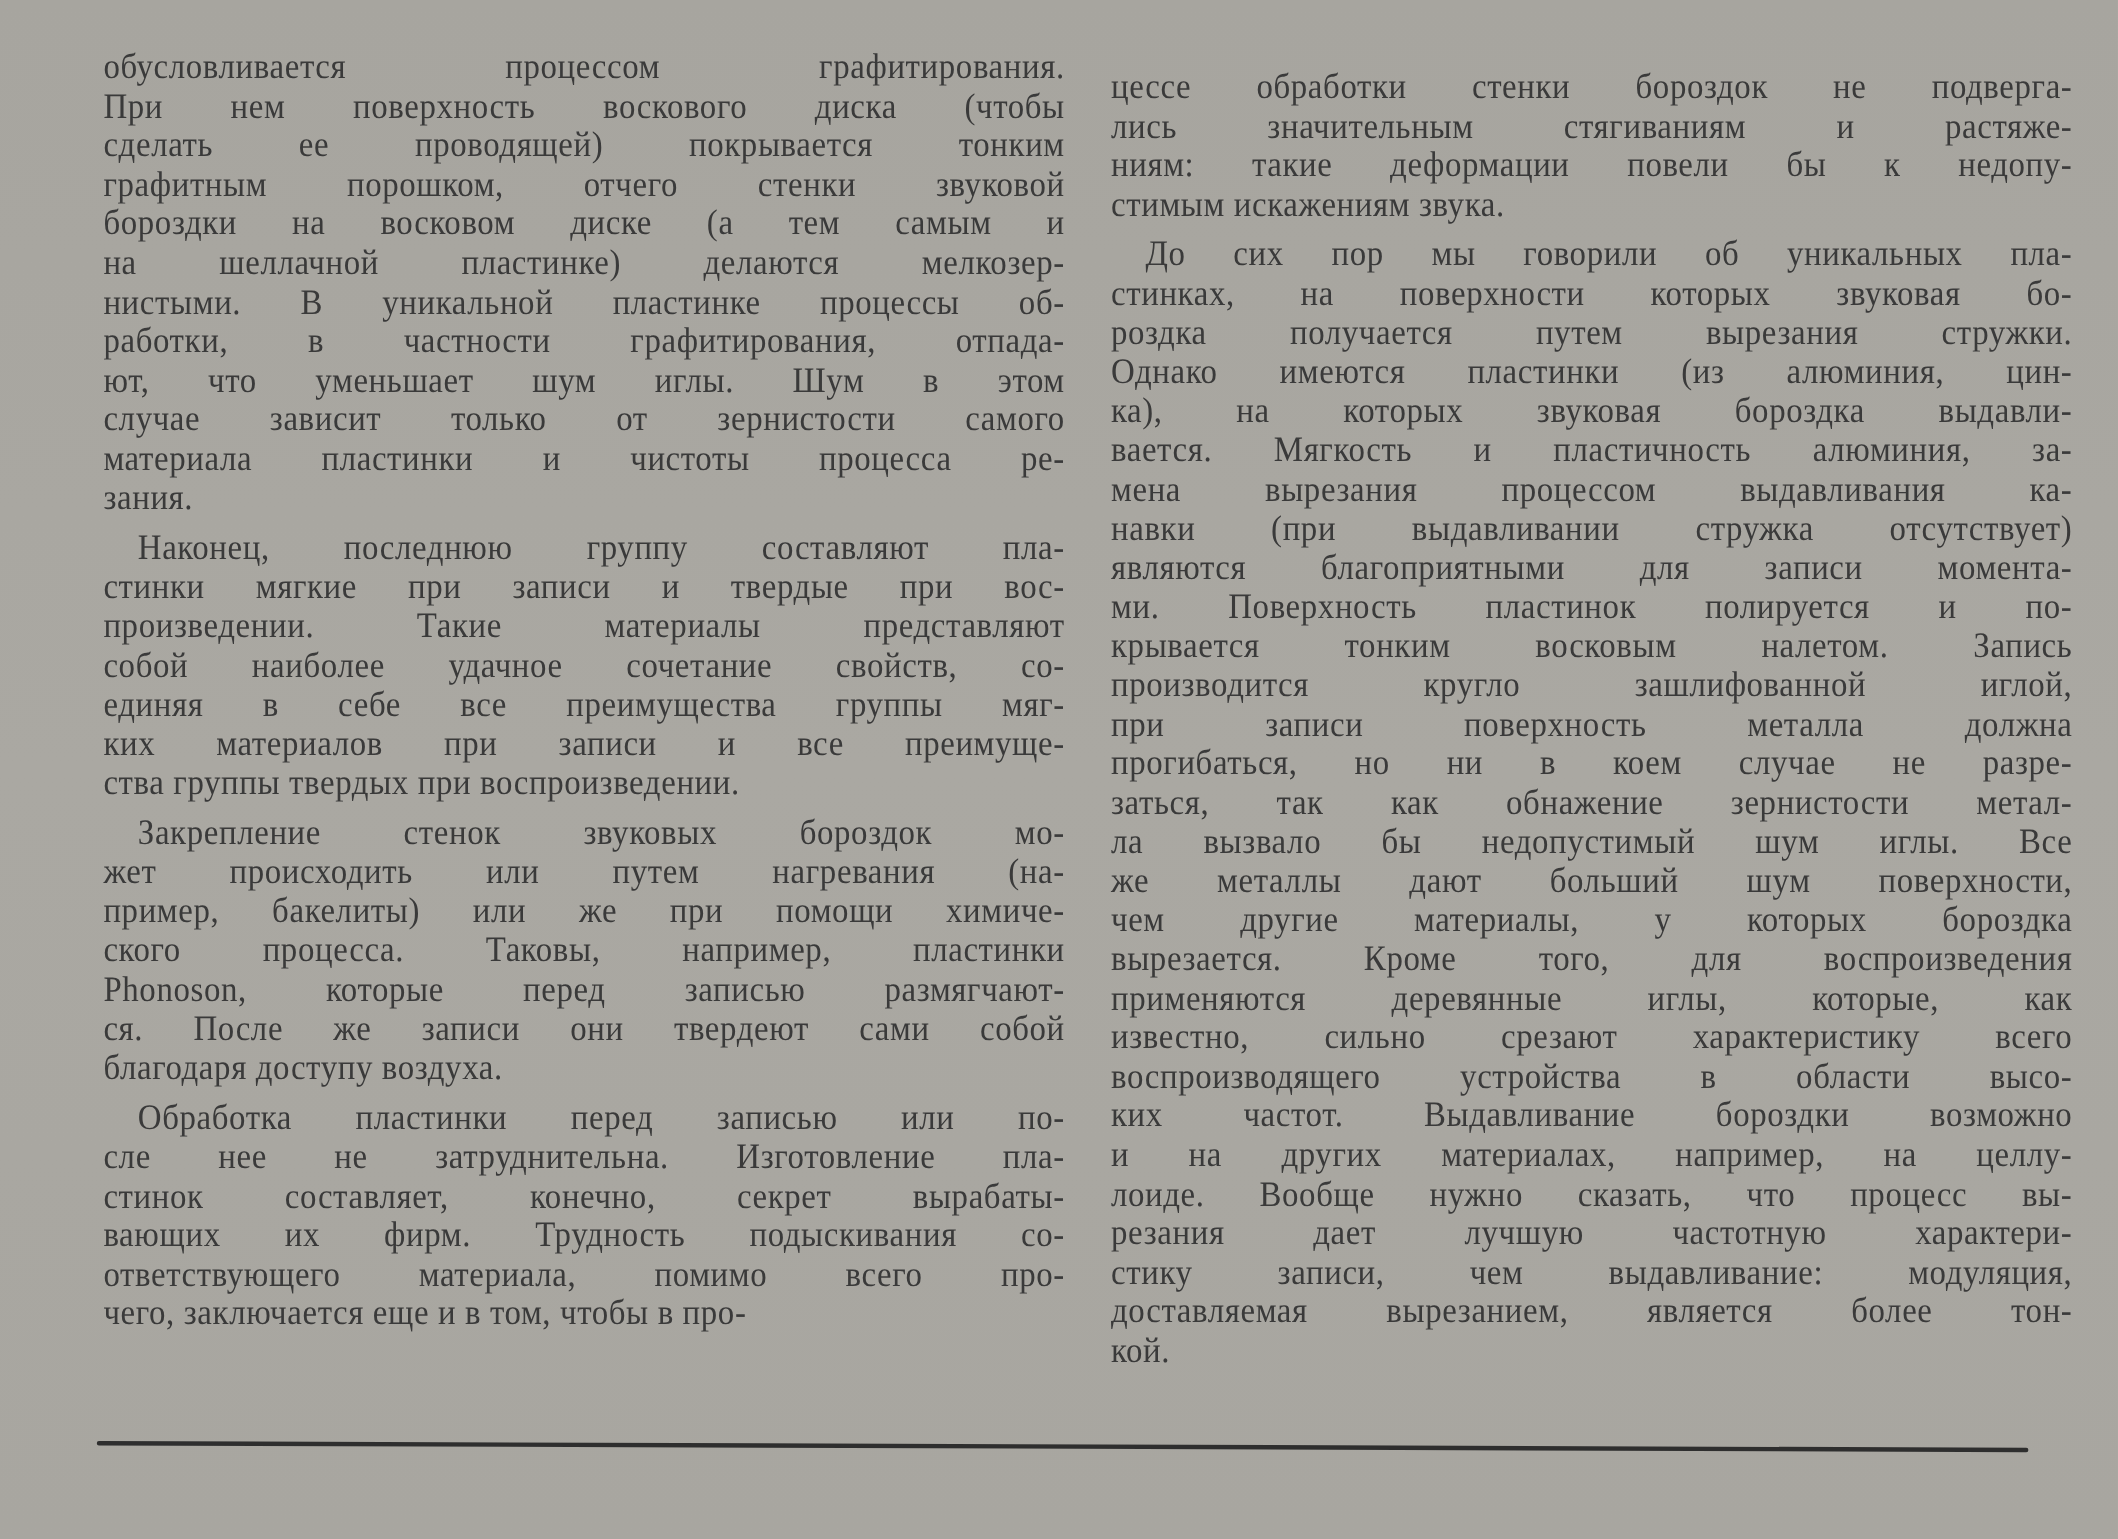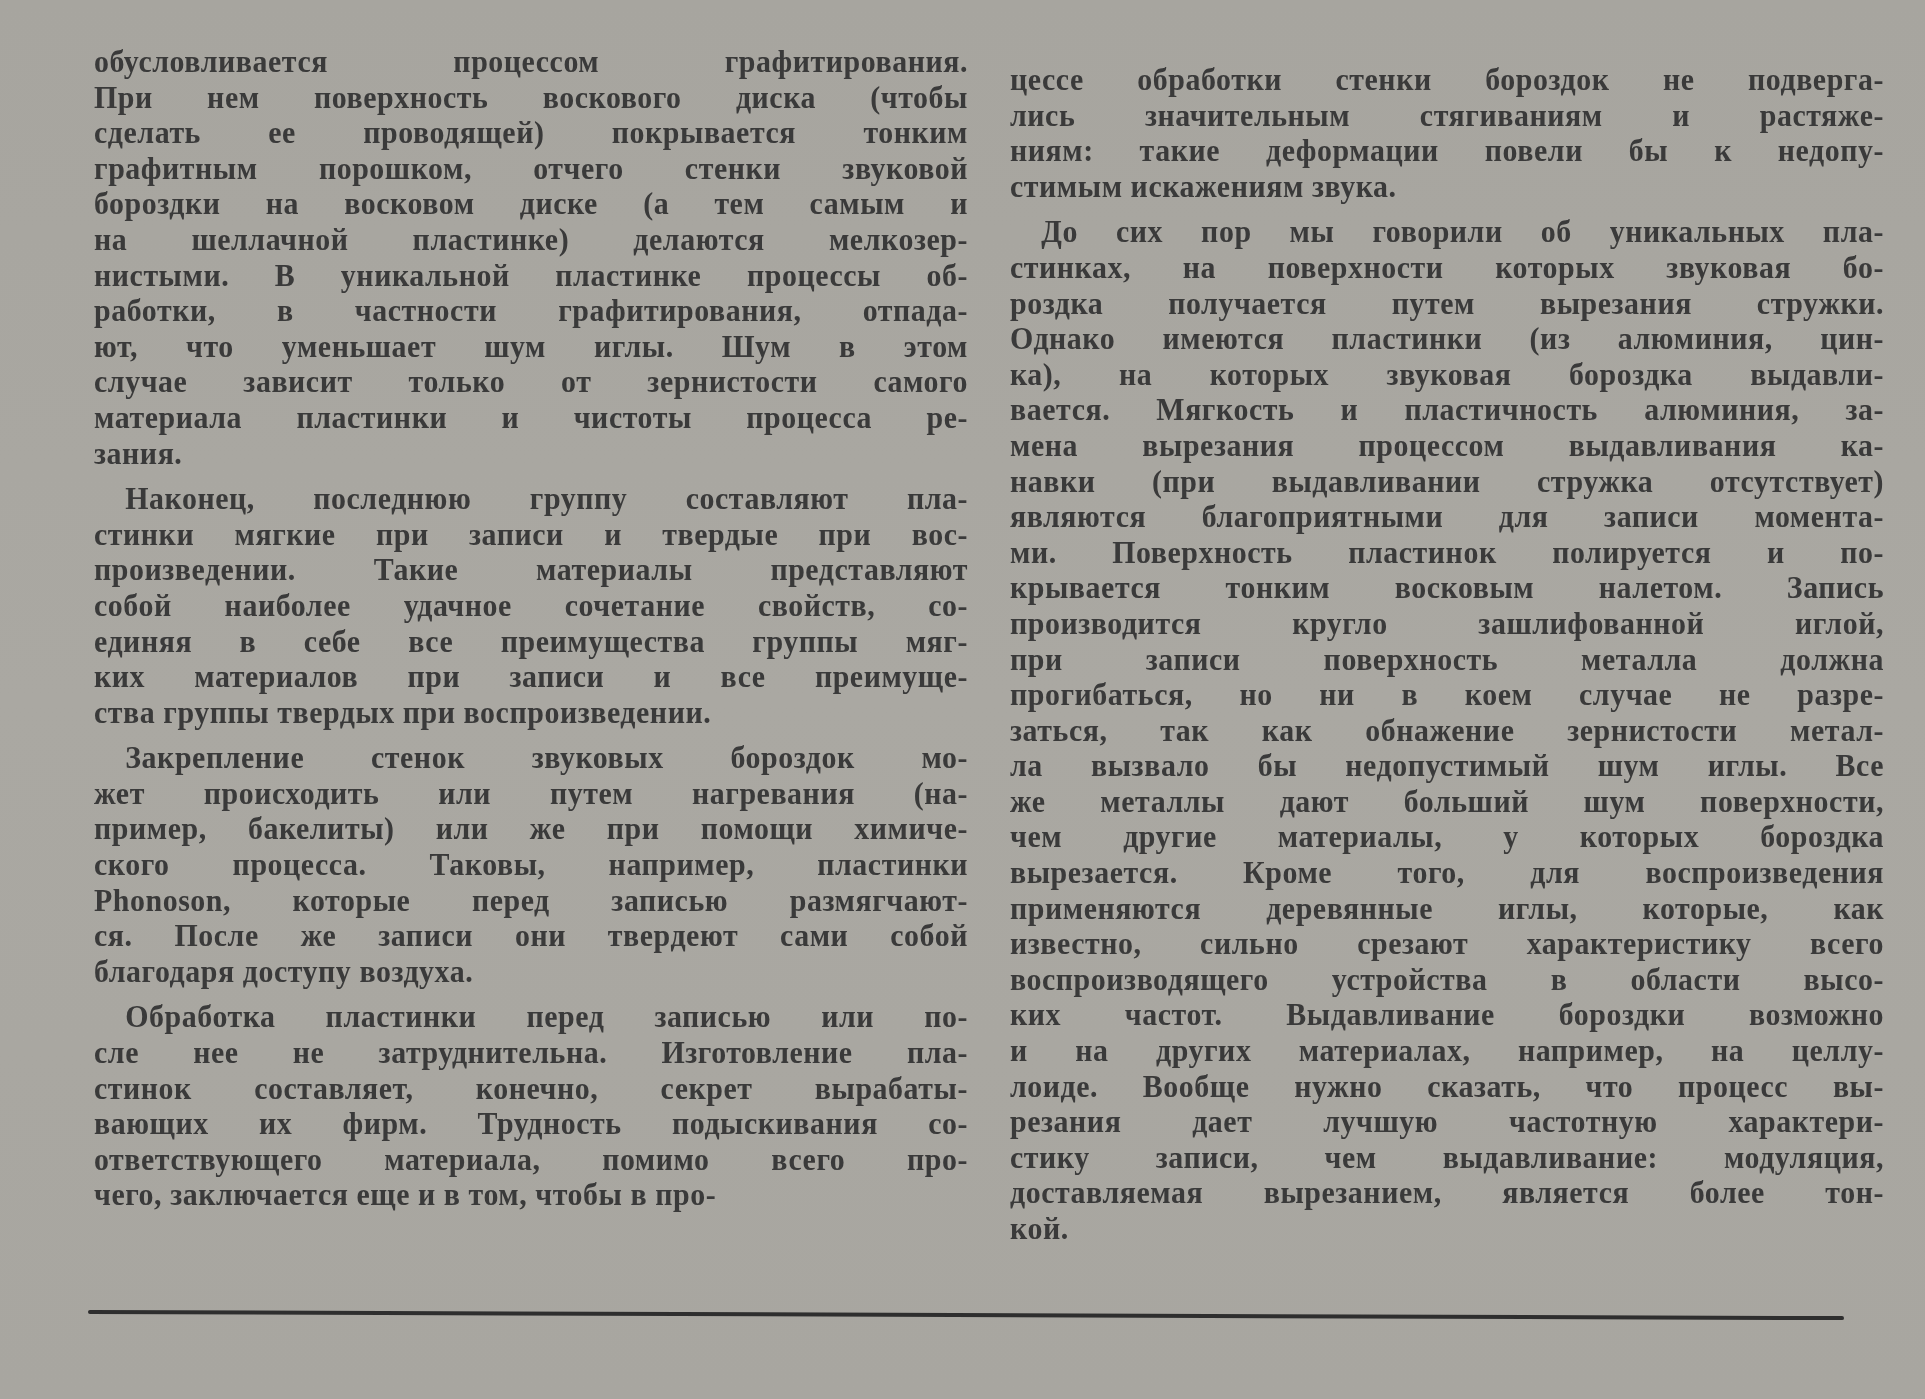--- a/index.html
+++ b/index.html
@@ -6,21 +6,20 @@
   body {
     width: 1925px; height: 1399px; overflow: hidden;
     background: #a9a7a1;
     position: relative;
     font-family: "Liberation Serif", "DejaVu Serif", serif;
     color: #3a3a3a;
   }
   .page {
     position: absolute; inset: 0;
     background: linear-gradient(180deg, #a7a59f 0%, #aaa8a2 50%, #a8a6a0 100%);
-    font-weight: bold;
   }
   .column {
     position: absolute;
     top: 44px;
     width: 870px;
     font-size: 32.5px;
     line-height: 35.6px;
     letter-spacing: 0.6px;
     transform: scaleX(0.92);
     transform-origin: left top;

